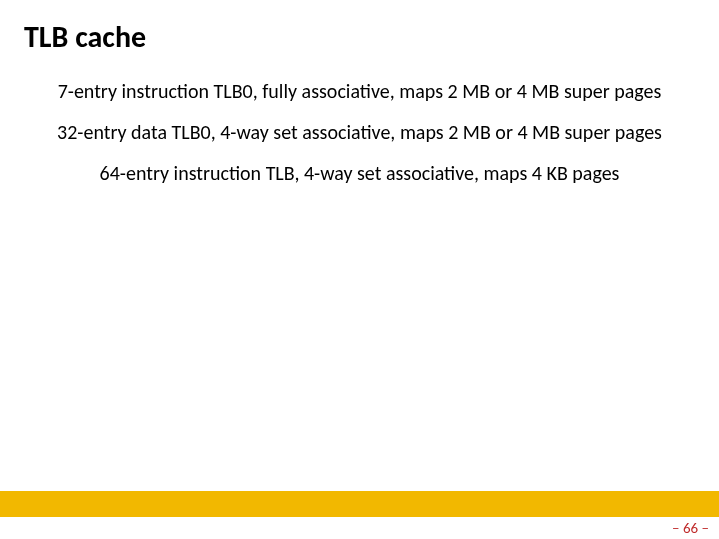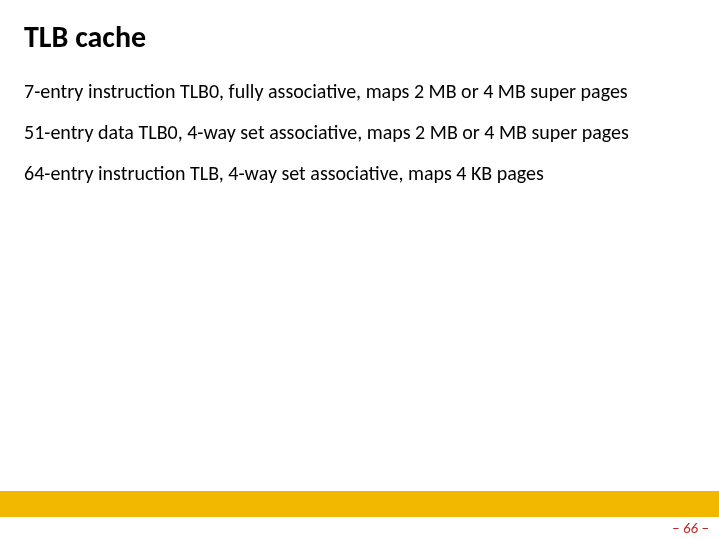--- a/index.html
+++ b/index.html
@@ -24,20 +24,21 @@
     }
     .title {
       font-size: 30px;
       font-weight: bold;
       color: #000000;
       margin-bottom: 24px;
     }
     .content {
       font-size: 20px;
       color: #000000;
+      text-align: center;
     }
     .item {
       margin-bottom: 16px;
       padding-left: 34px;
       text-indent: -34px;
       line-height: 1.25;
     }
     .footer-bar {
       position: absolute;
       bottom: 22px;
@@ -45,28 +46,27 @@
       width: 100%;
       height: 26px;
       background: #f2b800;
     }
     .page-number {
       position: absolute;
       bottom: 2px;
       right: 10px;
       font-size: 15px;
       color: #bf2a2a;
-      font-style: italic;
     }
   </style>
 </head>
 <body>
 
 <div class="slide">
   <h1 class="title">TLB cache</h1>
   <div class="content">
     <p class="item">7-entry instruction TLB0, fully associative, maps 2 MB or 4 MB super pages</p>
-    <p class="item">51-entry data TLB0, 4-way set associative, maps 2 MB or 4 MB super pages</p>
+    <p class="item">32-entry data TLB0, 4-way set associative, maps 2 MB or 4 MB super pages</p>
     <p class="item">64-entry instruction TLB, 4-way set associative, maps 4 KB pages</p>
   </div>
   <div class="footer-bar"></div>
   <div class="page-number">– 66 –</div>
 </div>
 
 </body></html>

